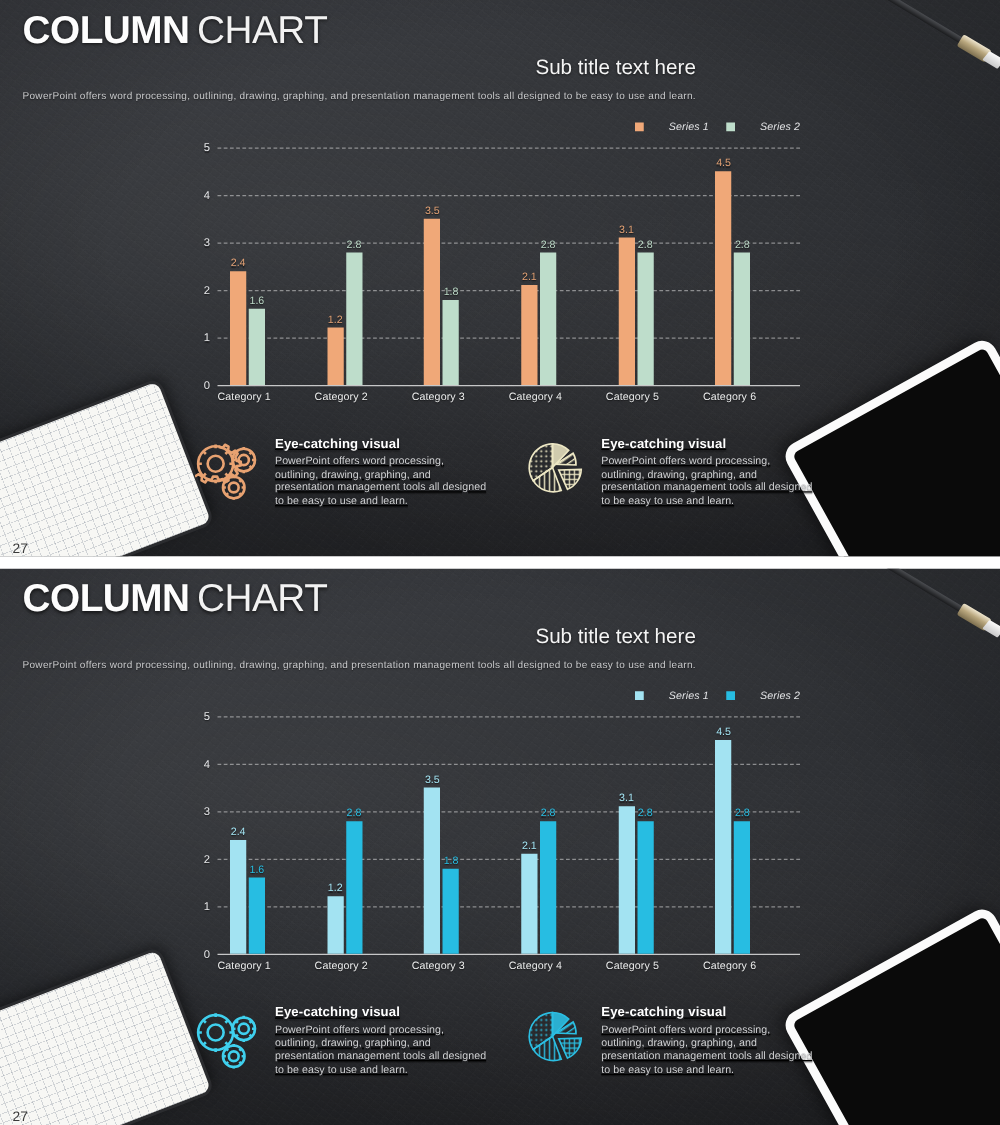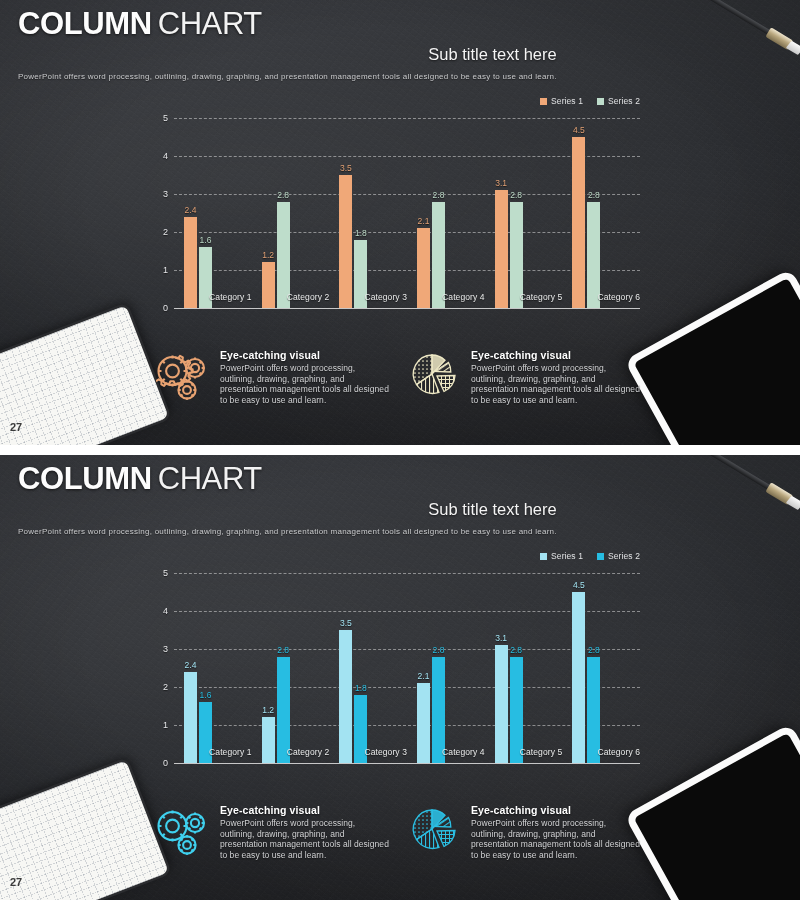--- a/index.html
+++ b/index.html
@@ -39,46 +39,46 @@
   .title .t-light { font-weight:normal; color:#f2f2f2; margin-left:6px; }
   .subtitle { font-size:16.5px; line-height:21px; color:#f4f4f4; font-weight:normal;
               margin-top:2px; text-shadow:0 1px 2px rgba(0,0,0,.6);text-align:right; }
   .desc { font-size:8px; line-height:12px; color:#c9cacc; margin-top:6px; letter-spacing:.25px;
           white-space:nowrap; text-shadow:0 1px 1px rgba(0,0,0,.5); }
 
   
   .chart-wrap { position:absolute; left:150px; top:96px; width:490px; height:240px; z-index:6; }
 
   .legend { position:absolute; right:0; top:0; display:flex; gap:14px; align-items:center; }
-  .legend-item { display:flex; align-items:center; gap:4px; }
+  .legend-item { display:flex; align-items:center; gap:20px;font-style:italic; }
   .legend-swatch { width:7px; height:7px; display:block; }
   .legend-label { font-size:8.5px; color:#e2e3e5; letter-spacing:.1px; }
 
   .plot { position:absolute; left:0; top:22px; width:490px; height:190px; }
   .yaxis { position:absolute; left:0; top:0; width:22px; height:190px; }
   .ytick { position:absolute; right:4px; font-size:9px; color:#e6e7e9; transform:translateY(-50%);
            text-shadow:0 1px 1px rgba(0,0,0,.55); }
   .grid-area { position:absolute; left:24px; top:0; right:0; height:190px; }
   .gline { position:absolute; left:0; right:0; height:0; border-top:1px dashed rgba(232,232,232,.50); }
   .gline.base { border-top:1px solid rgba(238,238,238,.80); }
 
   .bars { position:absolute; left:24px; top:0; right:0; height:190px; display:flex; }
   .cat-group { flex:1; position:relative; display:flex; justify-content:flex-start;
                align-items:flex-end; gap:2px; padding-left:10px; }
   .bar-holder { position:relative; width:13px; height:100%; display:flex; align-items:flex-end; }
   .bar { width:13px; border-radius:0; }
   .bar-val { position:absolute; left:50%; transform:translateX(-50%); font-size:8.5px;
              white-space:nowrap; text-shadow:0 1px 1px rgba(0,0,0,.6); font-weight:normal; }
 
   .xaxis { position:absolute; left:24px; top:196px; right:0; display:flex; }
-  .xlabel { flex:1; text-align:right; font-size:8.5px; color:#eceded; letter-spacing:.1px;
-            text-shadow:0 1px 1px rgba(0,0,0,.55); }
-
-  
-  .features { position:absolute; left:155px; top:348px; width:500px; display:flex; gap:14px; z-index:6; }
+  .xlabel { flex:1; text-align:left; font-size:8.5px; color:#eceded; letter-spacing:.1px;
+            text-shadow:0 1px 1px rgba(0,0,0,.55);margin-top:20px; }
+
+  
+  .features { position:absolute; left:155px; top:348px; width:500px; display:flex; gap:24px; z-index:6;text-decoration:underline; }
   .feature { display:flex; gap:9px; width:237px; }
   .feat-icon { width:56px; height:56px; flex:0 0 56px; display:flex; align-items:center; justify-content:center; }
   .feat-text { padding-top:1px; }
   .feat-title { font-size:10.5px; font-weight:bold; color:#ffffff; letter-spacing:.1px;
                 text-shadow:0 1px 2px rgba(0,0,0,.6); margin-bottom:2px; }
   .feat-body { font-size:8.5px; line-height:10.5px; color:#d2d3d5; letter-spacing:.05px;
                text-shadow:0 1px 1px rgba(0,0,0,.5); }
 
   
   .deco { position:absolute; z-index:4; pointer-events:none; }
@@ -86,22 +86,22 @@
   
   .notebook { left:-46px; bottom:-12px; width:200px; height:120px; transform:rotate(-21deg);
               background:#f7f7f4; border-radius:7px;
               box-shadow:0 0 0 2.5px #2b2c2f, 4px -3px 12px rgba(0,0,0,.55);
               overflow:hidden; }
   .notebook::after{ content:""; position:absolute; inset:0;
     background-image:
       repeating-linear-gradient(0deg, rgba(120,130,145,.30) 0 .6px, rgba(0,0,0,0) .6px 7px),
       repeating-linear-gradient(90deg, rgba(120,130,145,.30) 0 .6px, rgba(0,0,0,0) .6px 7px);
   }
-  .pagenum { position:absolute; left:10px; bottom:12px; z-index:9; font-size:11px; color:#3a3a3a;
-             font-family:"Liberation Sans", sans-serif;font-weight:bold; }
+  .pagenum { position:absolute; left:10px; bottom:0; z-index:9; font-size:11px; color:#3a3a3a;
+             font-family:"Liberation Sans", sans-serif; }
 
   
   .pen { right:-6px; top:16px; width:108px; height:16px; transform:rotate(31deg); }
   .pen-body { position:absolute; right:34px; top:4px; width:78px; height:5px; border-radius:2px;
               background:linear-gradient(180deg,#4a4c50,#1b1c1e); }
   .pen-ring { position:absolute; right:10px; top:1px; width:26px; height:11px; border-radius:2px;
               background:linear-gradient(180deg,#efe6cf 0%,#b9a77e 45%,#7d6f4f 100%); }
   .pen-tip { position:absolute; right:-2px; top:2px; width:14px; height:9px; border-radius:1px;
              background:linear-gradient(180deg,#fafafa,#c9c9c9); transform:skewX(-8deg); }
 

